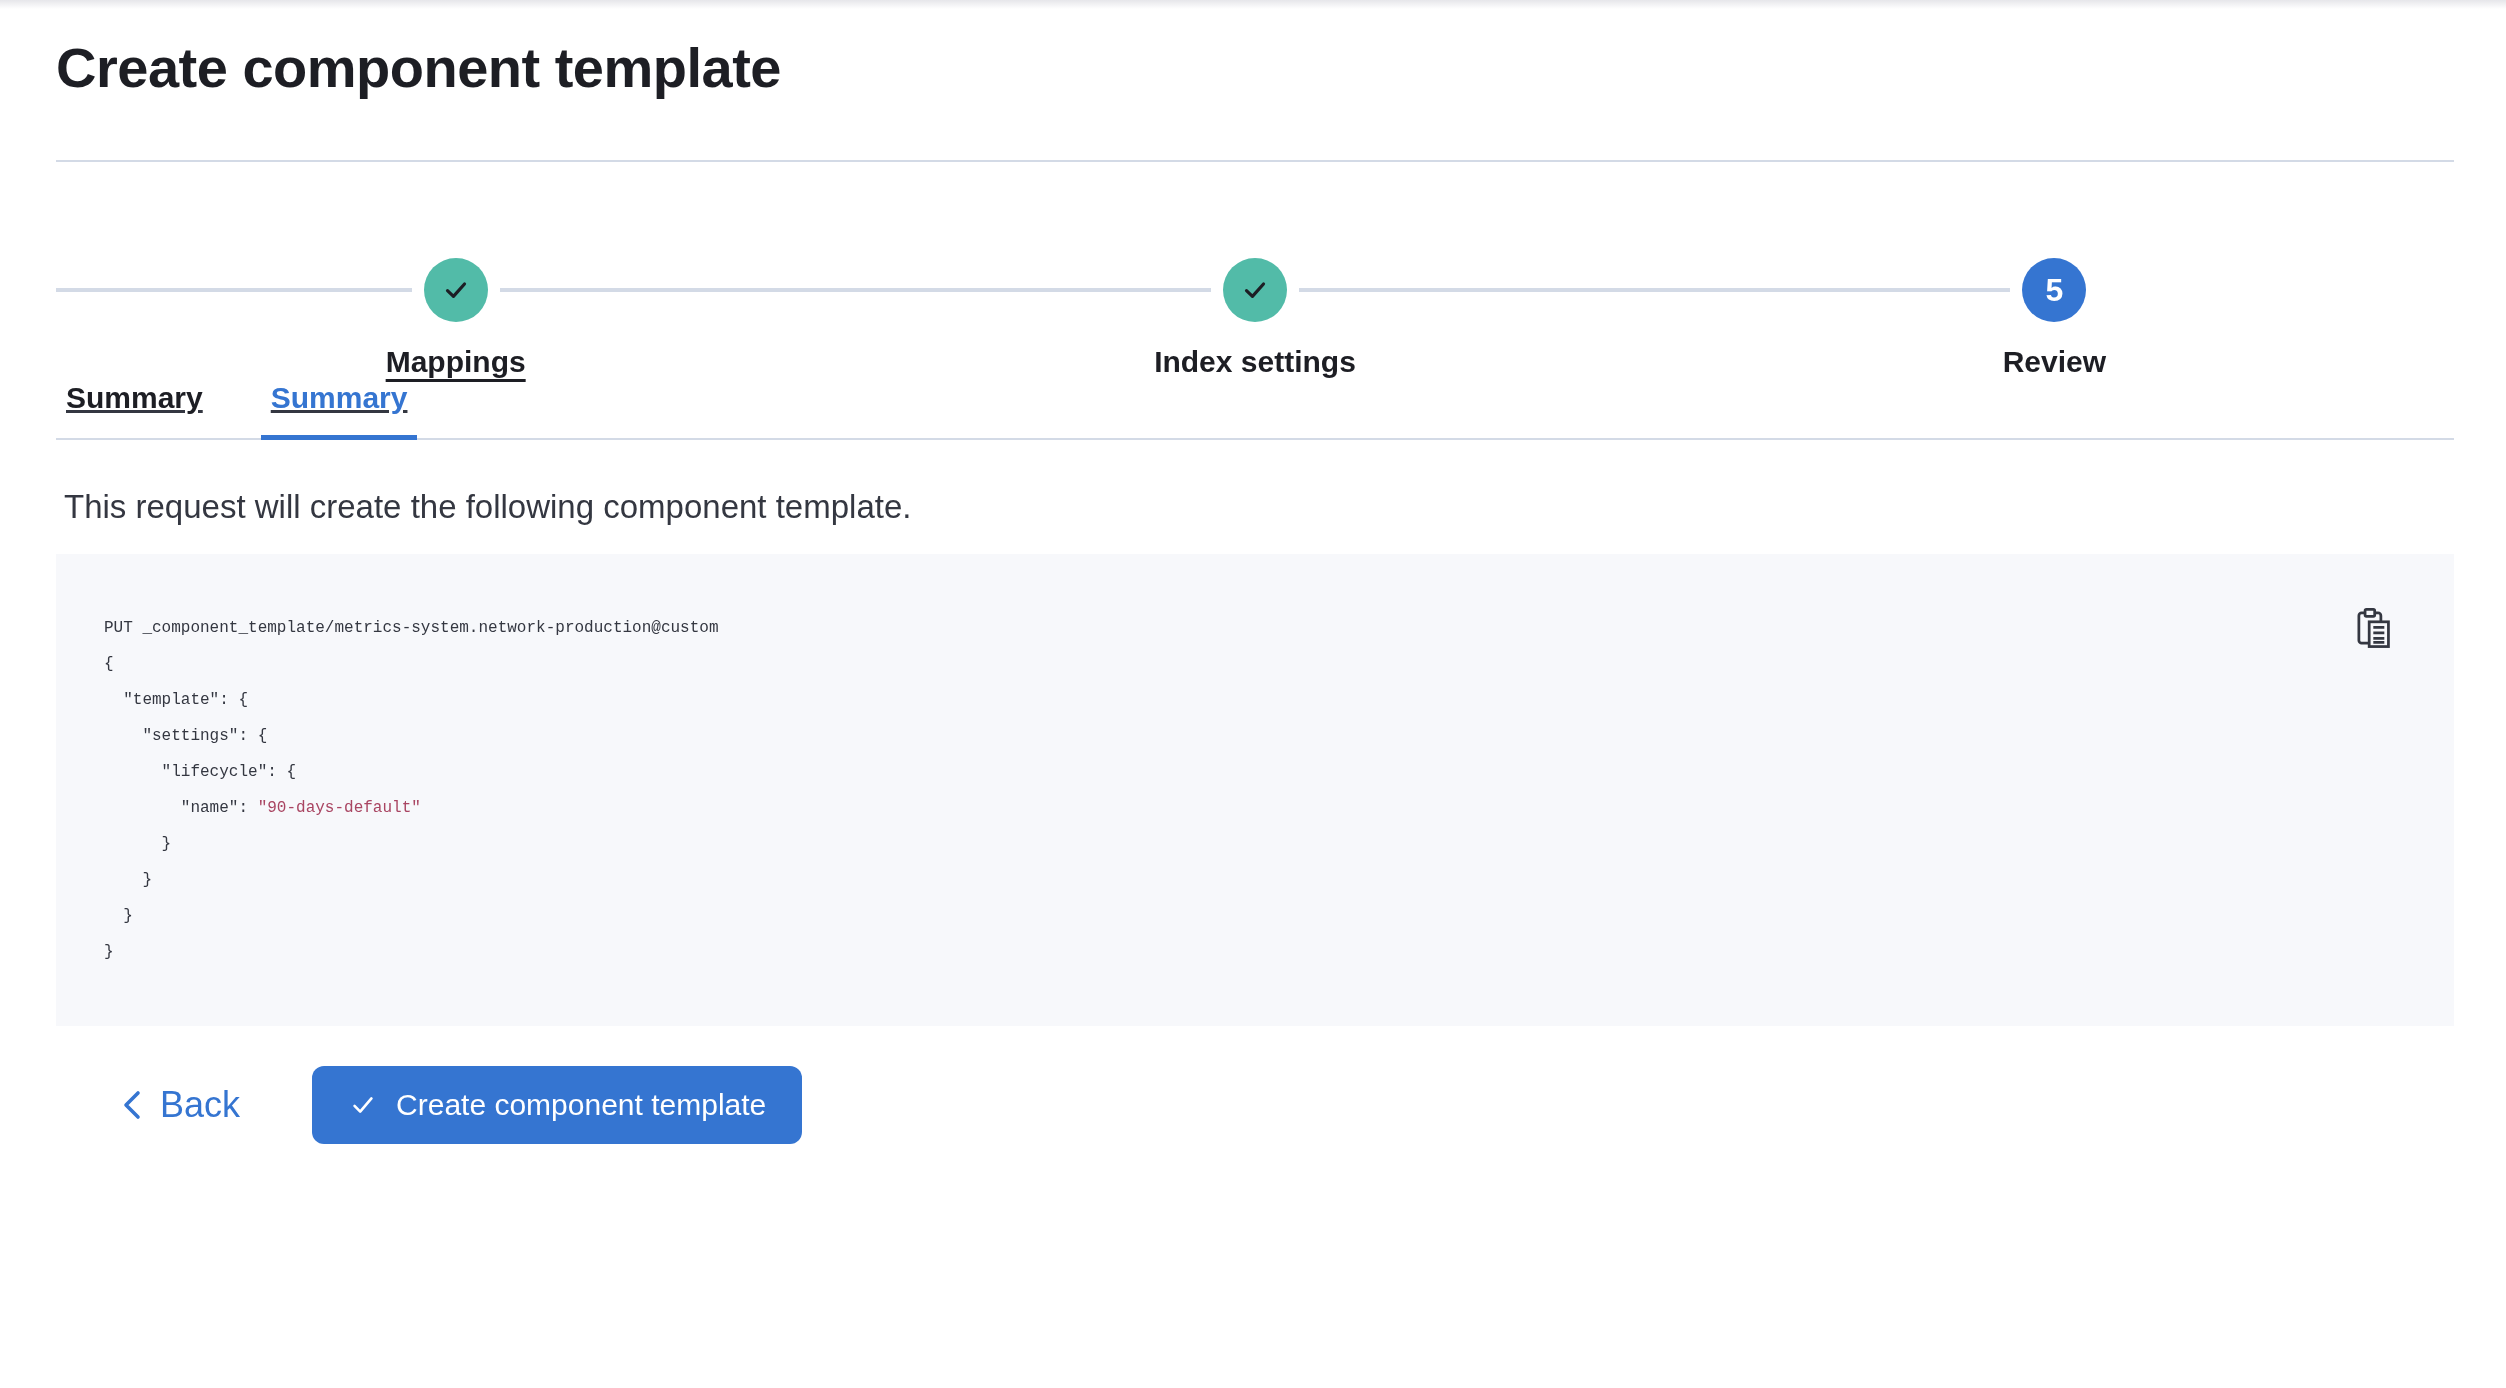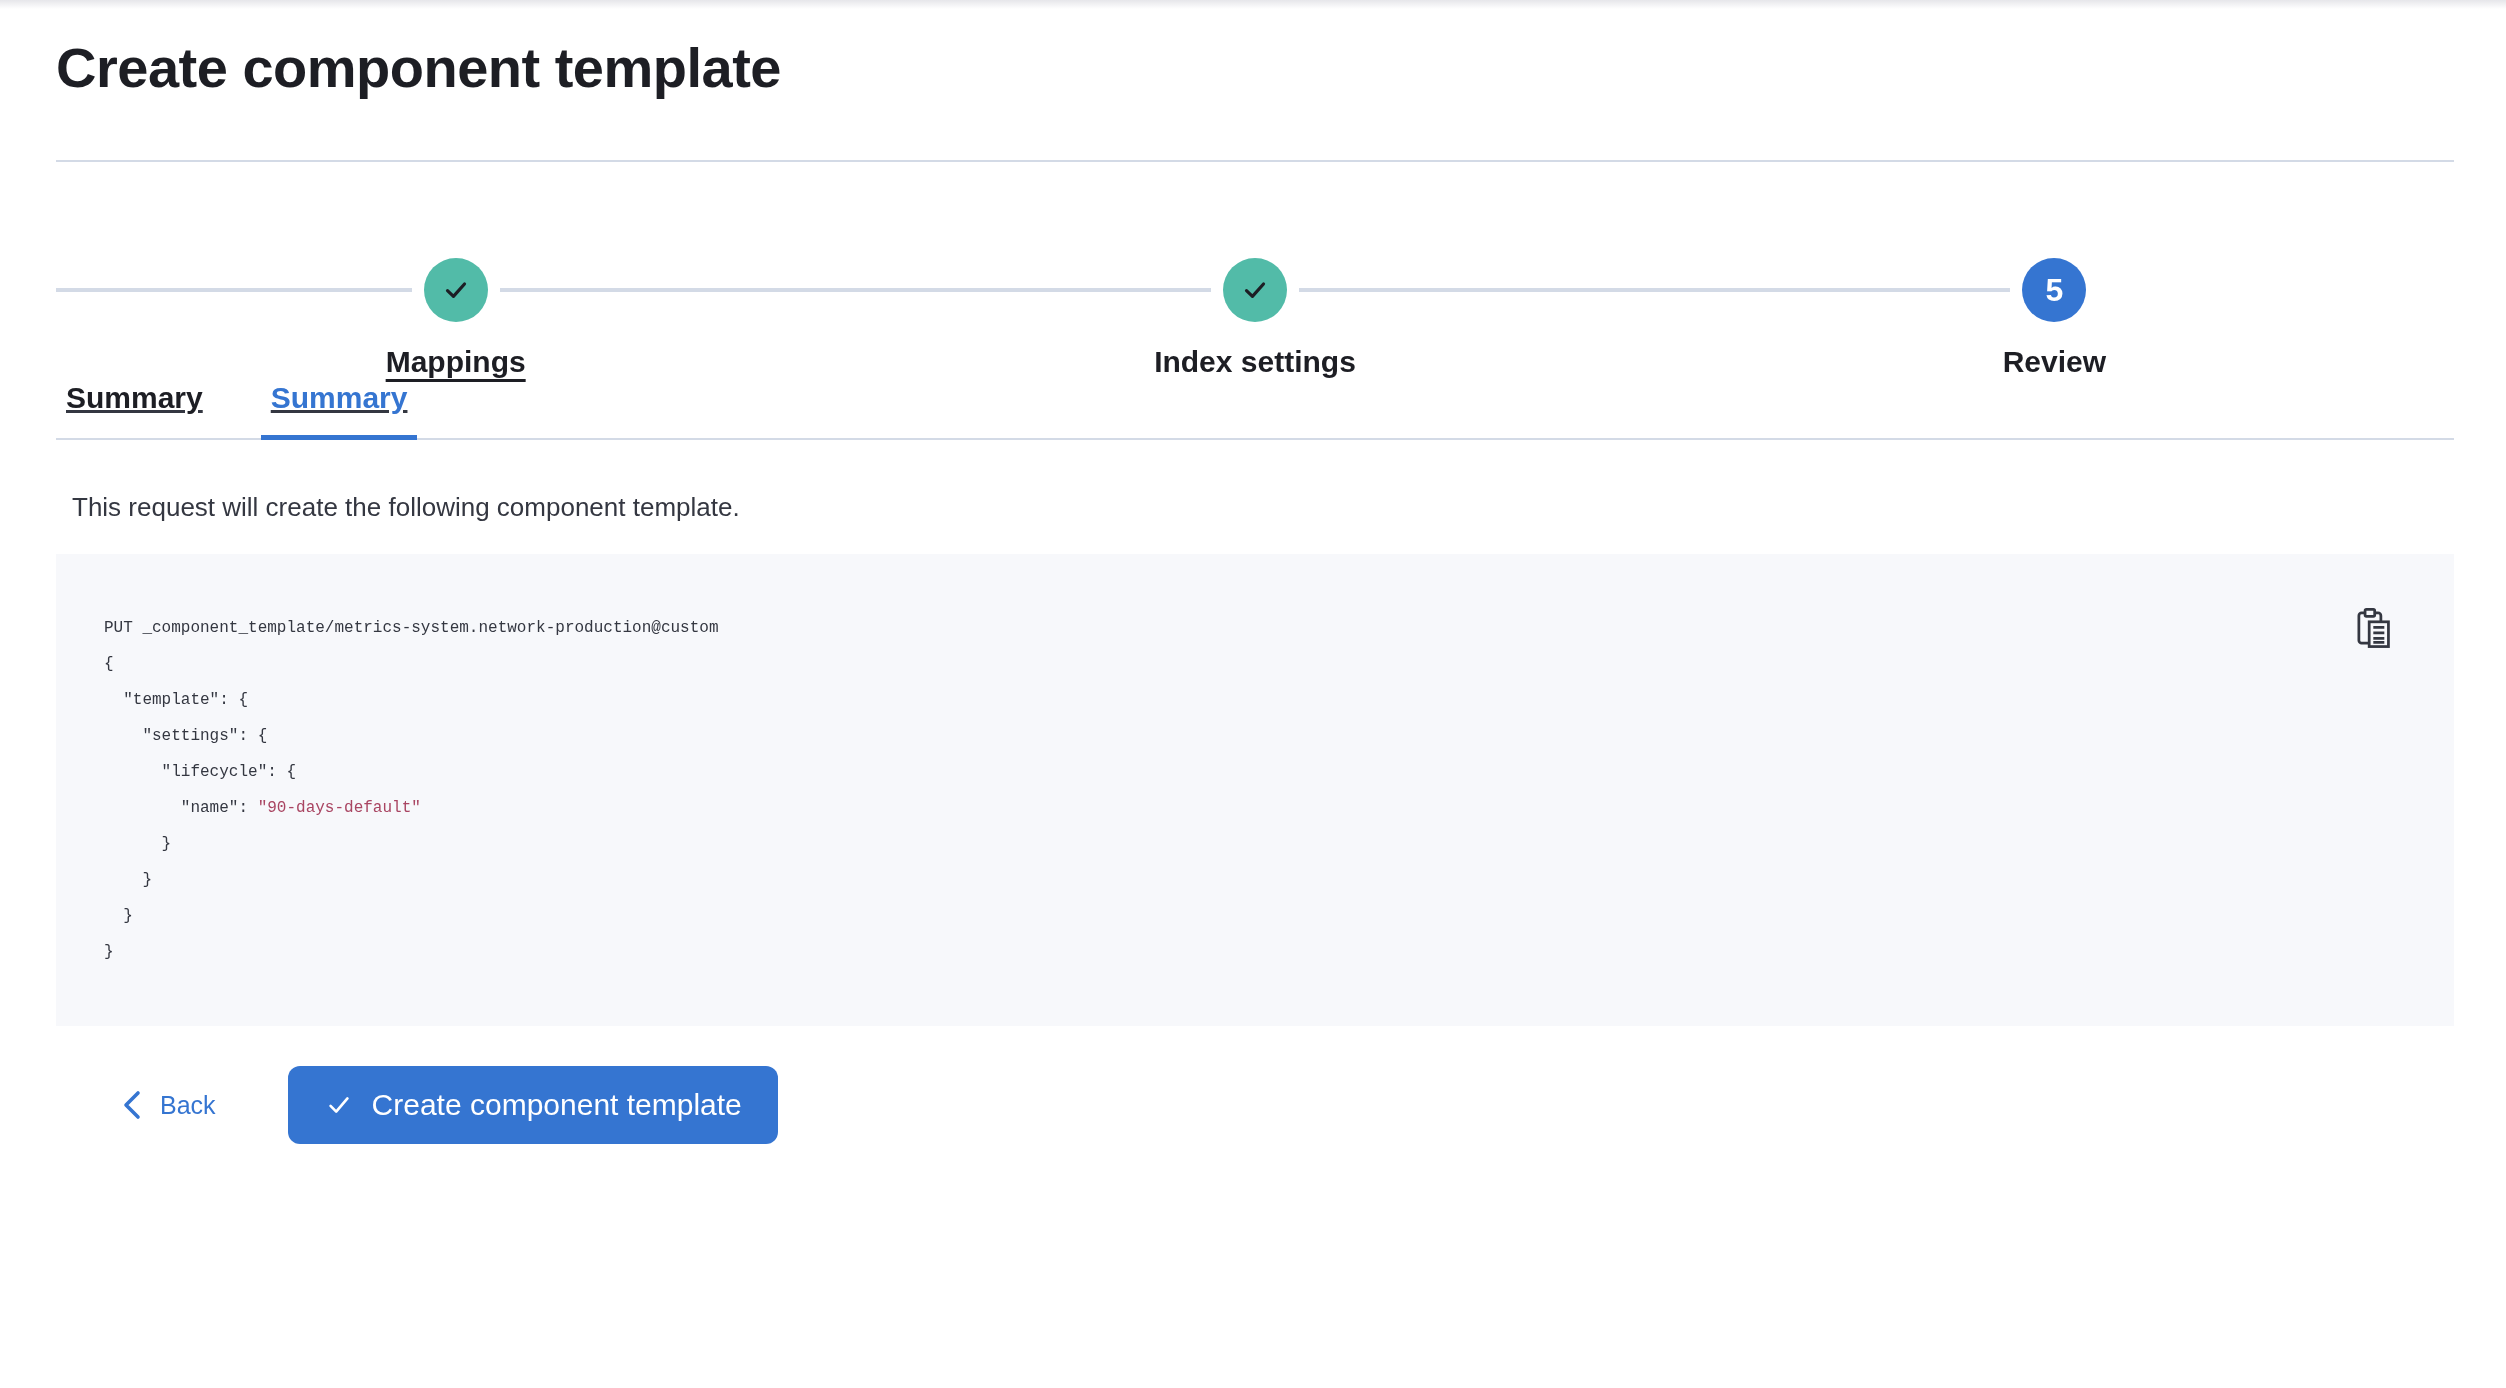--- a/index.html
+++ b/index.html
@@ -85,21 +85,21 @@
     padding: 0 10px 22px 10px;
     font-family: inherit; font-size: 30px; font-weight: 700; line-height: 36px;
     color: var(--title, #1D1E24);
   }
   .tab.active { color: var(--accent, #3575D1); }
   .tab.active::after {
     content: ""; position: absolute; left: 0; right: 0; bottom: -2px;
     height: 5px; background: var(--accent, #3575D1);
   }
 
-  .desc { margin: 48px 0 0 16px; font-size: 26px; line-height: 38px; color: var(--text, #343741); }
+  .desc { margin: 48px 0 0 8px; font-size: 33px; line-height: 38px; color: var(--text, #343741); }
 
   
   .code-block {
     position: relative;
     margin-top: 28px;
     background: var(--code-bg, #F7F8FB);
     padding: 56px 120px 56px 48px;
   }
   .code {
     margin: 0;
@@ -114,21 +114,21 @@
     background: none; border: none; padding: 4px; cursor: pointer;
   }
 
   
   .footer { display: flex; align-items: center; margin-top: 40px; padding-left: 56px; }
   .back-btn {
     display: flex; align-items: center; gap: 16px;
     background: none; border: none; cursor: pointer;
     padding: 0 8px; height: 78px;
     color: var(--accent, #3575D1);
-    font-family: inherit; font-size: 25px; font-weight: 500;
+    font-family: inherit; font-size: 36px; font-weight: 500;
   }
   .submit-btn {
     margin-left: 64px;
     display: flex; align-items: center; gap: 18px;
     background: var(--accent, #3575D1); color: #ffffff;
     border: none; border-radius: 12px; cursor: pointer;
     height: 78px; padding: 0 36px;
     font-family: inherit; font-size: 30px; font-weight: 500;
   }
 </style>

